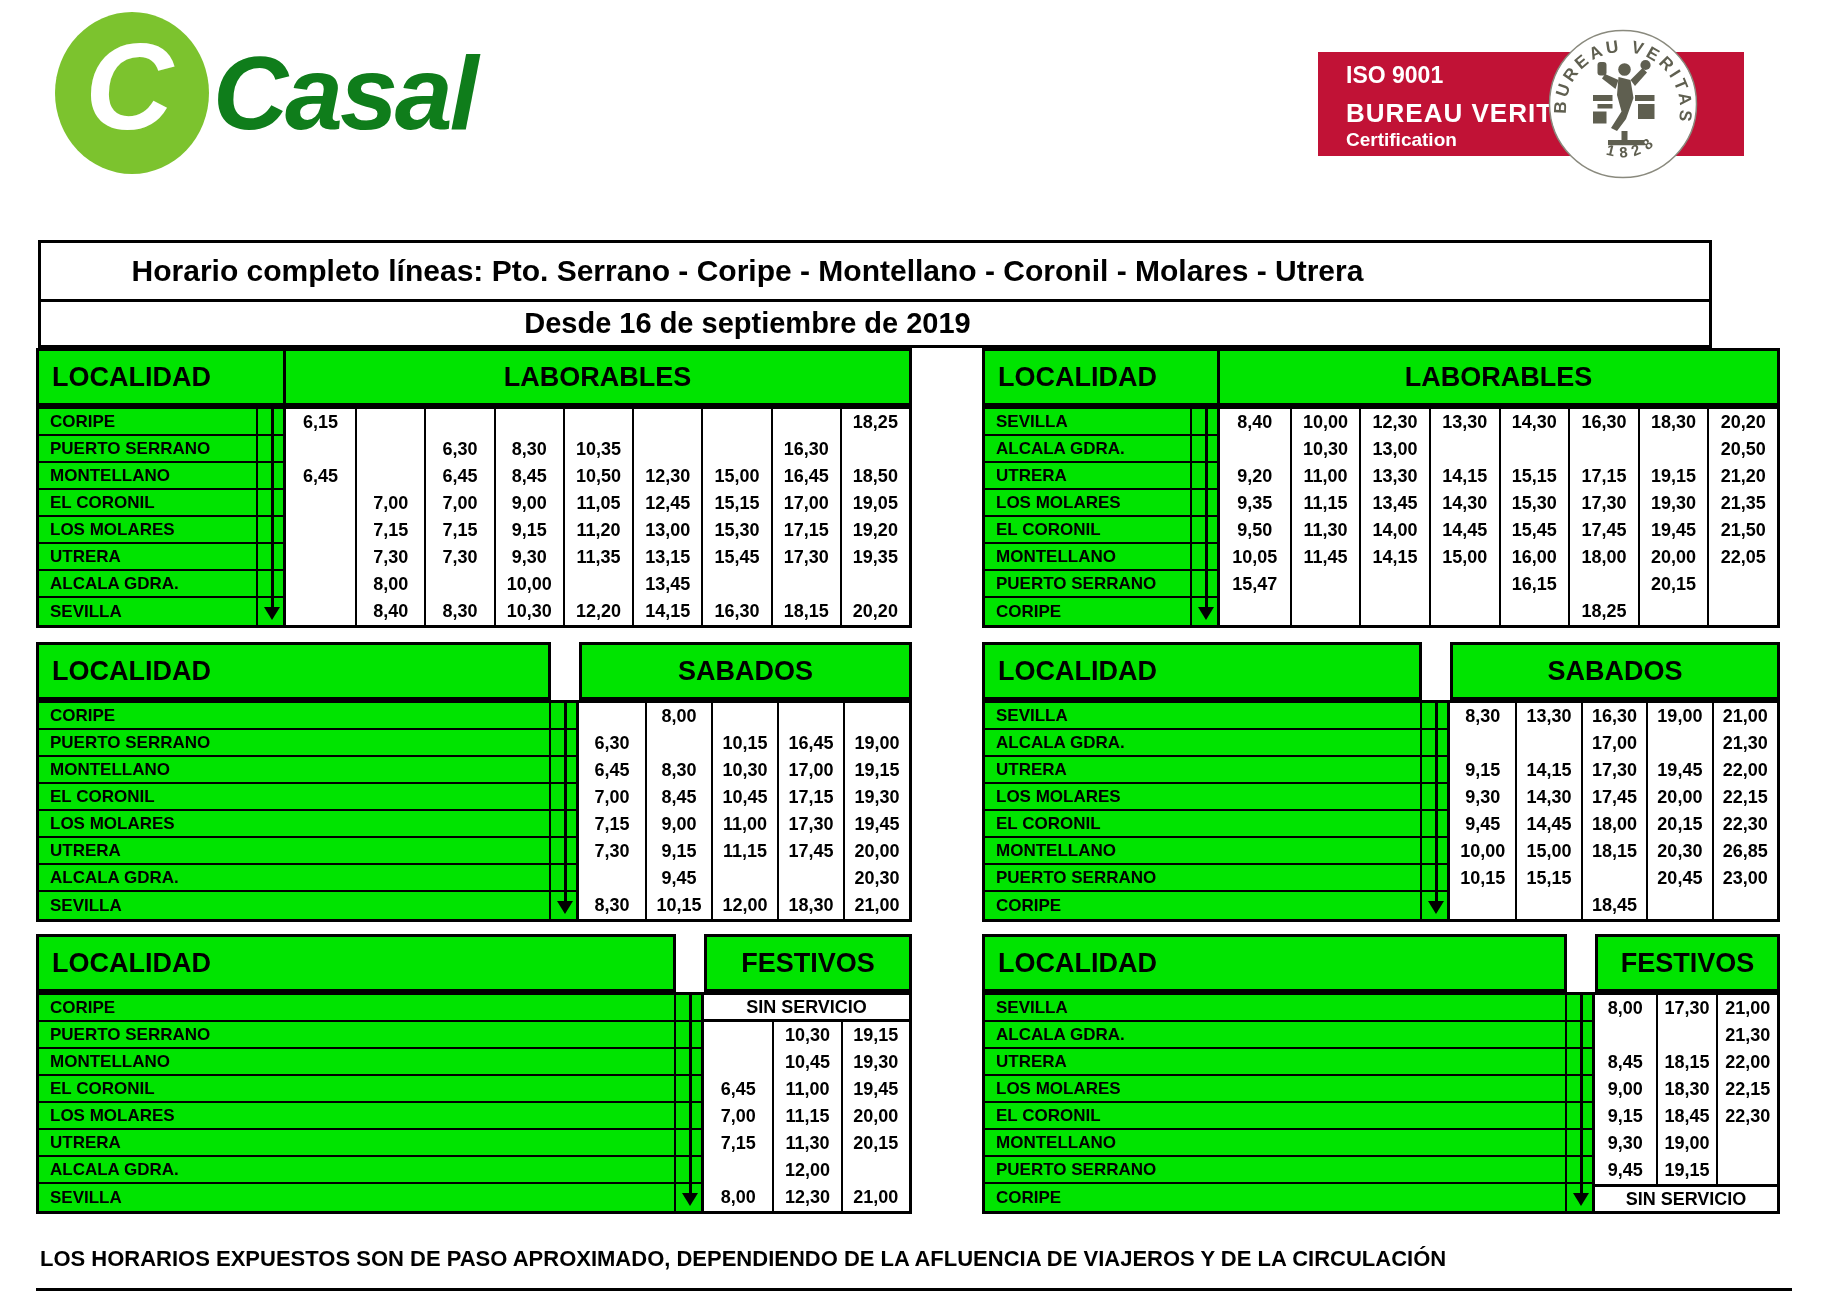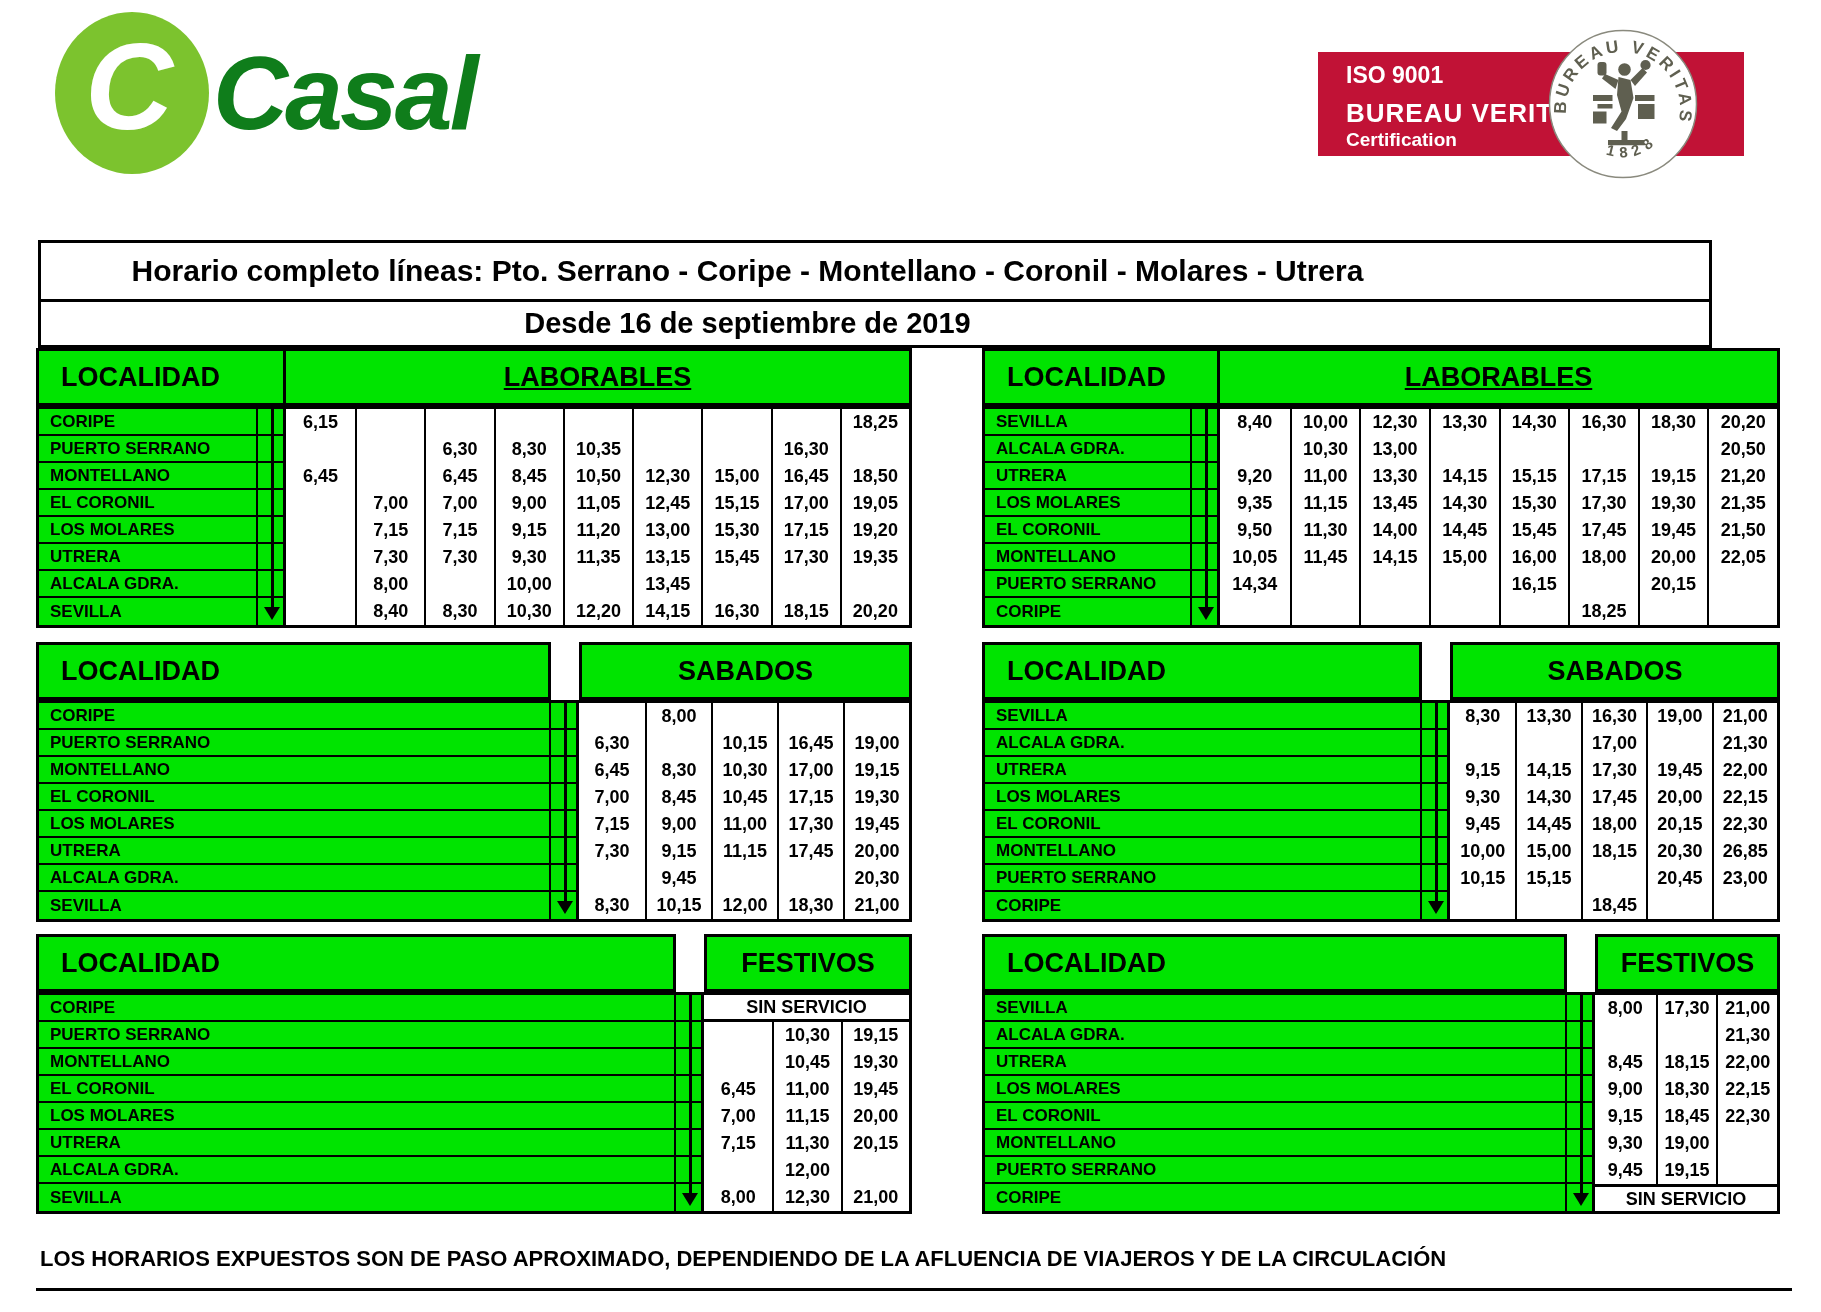--- a/index.html
+++ b/index.html
@@ -32,23 +32,23 @@
         box-sizing:border-box;display:flex;align-items:center;justify-content:center;
         padding-right:255px;}
   #title-box{top:240px;height:62px;font-size:30px;}
   #subtitle-box{top:299px;height:49px;font-size:29px;}
 
   
   .sched{position:absolute;}
   .thead{display:flex;height:58px;}
   .th{box-sizing:border-box;border:3px solid #000;background:var(--green);
       display:flex;align-items:center;font-size:27px;}
-  .th.loc{padding-left:22px;flex:0 0 auto;}
+  .th.loc{padding-left:13px;flex:0 0 auto;}
   .th.day{flex:1 1 auto;justify-content:center;}
-  .th.day.joined{margin-left:-3px;text-decoration:underline;}
+  .th.day.joined{margin-left:-3px;}
   .hgap{flex:0 0 auto;}
   .tbody{position:relative;border:3px solid #000;background:#fff;display:grid;
          grid-auto-rows:27px;grid-auto-flow:row;}
   .lc{box-sizing:border-box;background:var(--green);border-right:2px solid #000;
       border-bottom:2px solid #000;display:flex;align-items:center;padding-left:11px;
       font-size:17px;white-space:nowrap;overflow:hidden;}
   .lc.last{border-bottom:none;}
   .ac{box-sizing:border-box;background:var(--green);border-right:3px solid #000;
       border-bottom:2px solid #000;}
   .ac.last{border-bottom:none;}
@@ -280,21 +280,21 @@
         <div class="tc c0">10,05</div>
         <div class="tc">11,45</div>
         <div class="tc">14,15</div>
         <div class="tc">15,00</div>
         <div class="tc">16,00</div>
         <div class="tc">18,00</div>
         <div class="tc">20,00</div>
         <div class="tc">22,05</div>
         <div class="lc">PUERTO SERRANO</div>
         <div class="ac"></div>
-        <div class="tc c0">14,34</div>
+        <div class="tc c0">15,47</div>
         <div class="tc"></div>
         <div class="tc"></div>
         <div class="tc"></div>
         <div class="tc">16,15</div>
         <div class="tc"></div>
         <div class="tc">20,15</div>
         <div class="tc"></div>
         <div class="lc last">CORIPE</div>
         <div class="ac last"></div>
         <div class="tc c0"></div>

